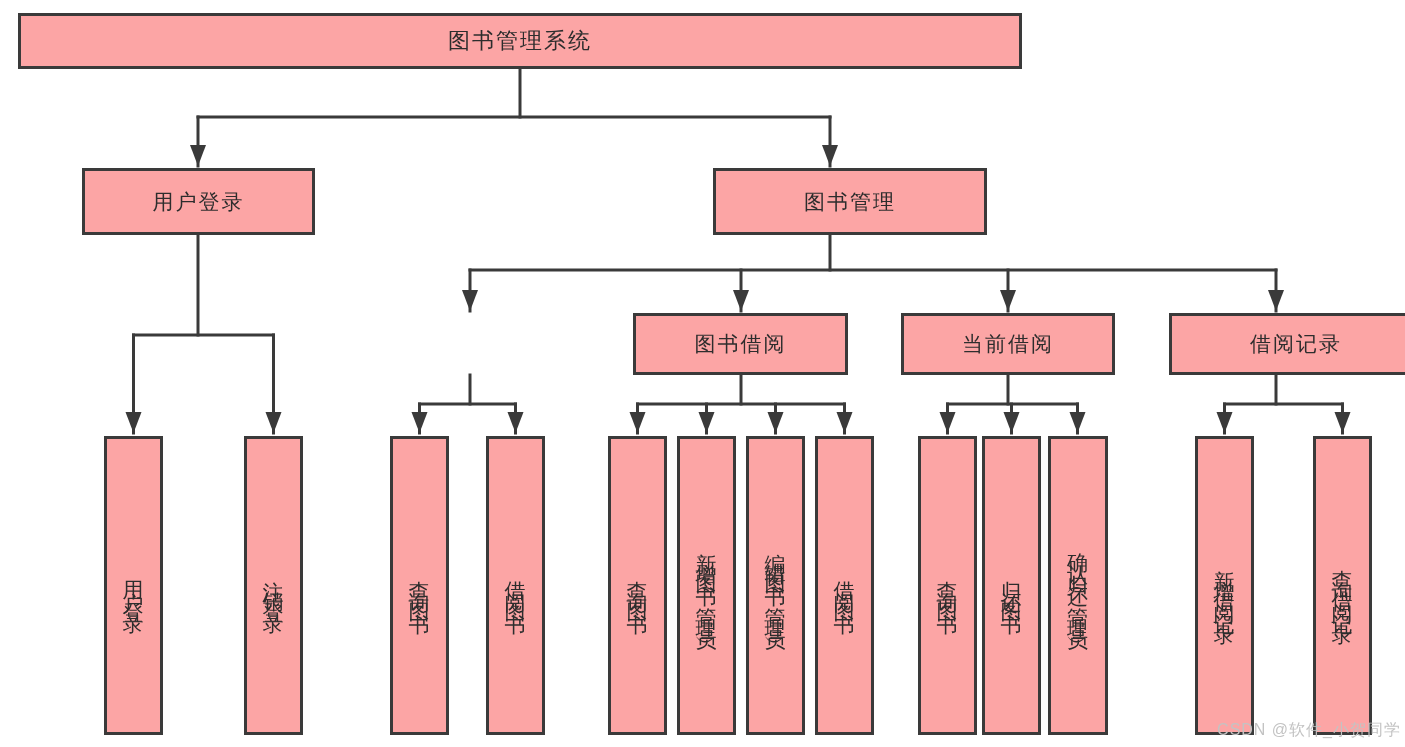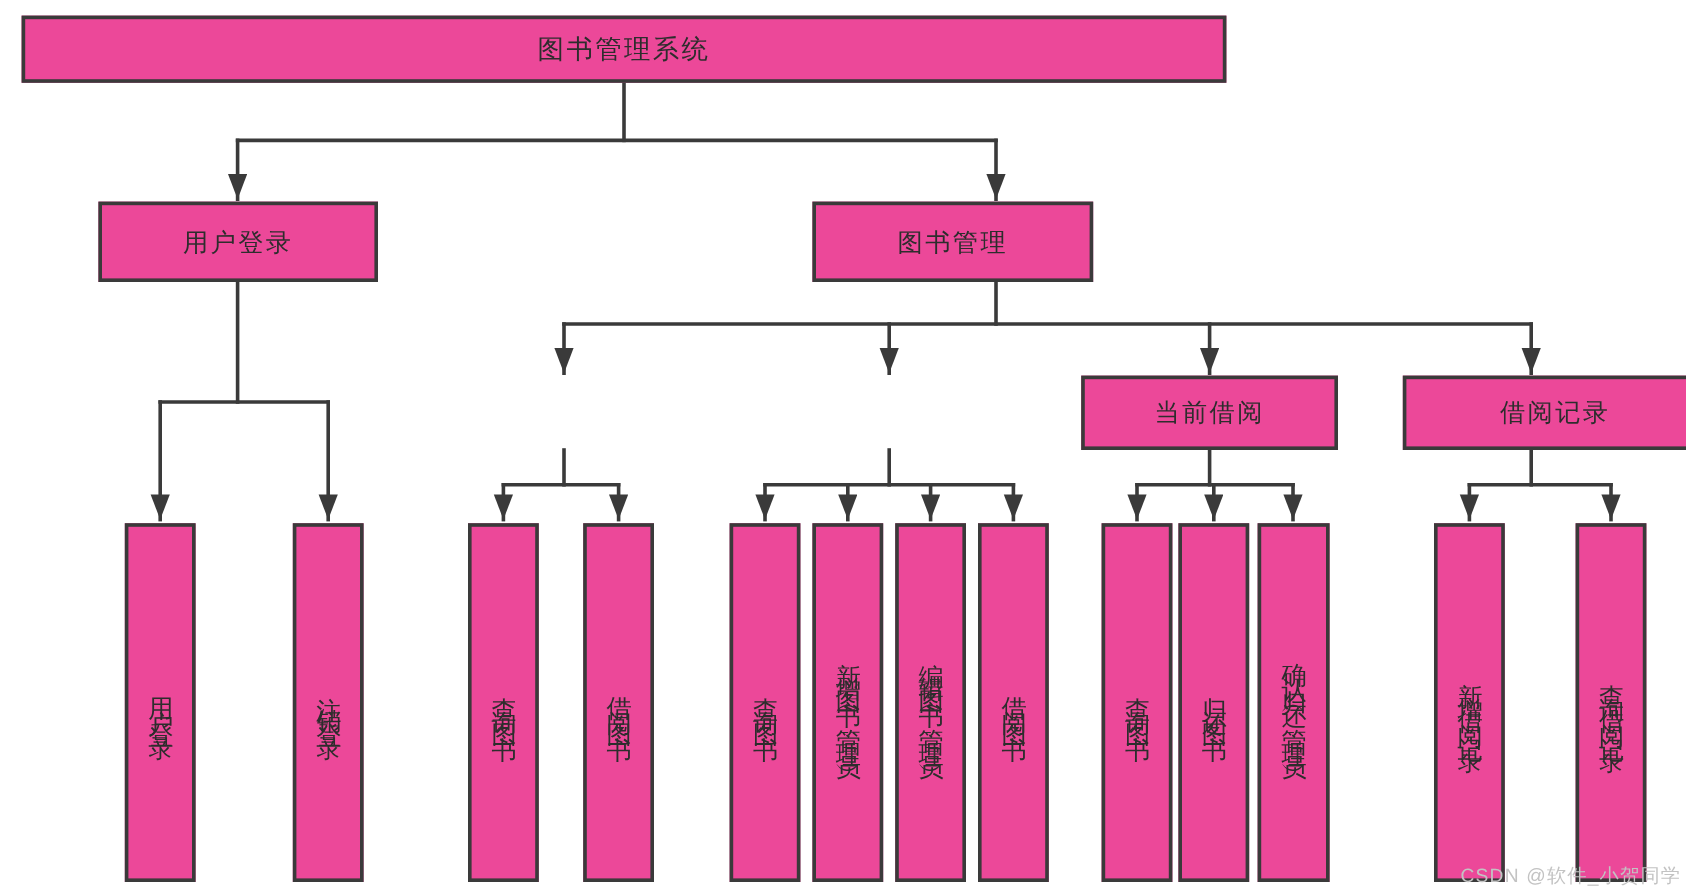--- a/index.html
+++ b/index.html
@@ -13,21 +13,21 @@
   }
   #wires {
     position: absolute;
     left: 0; top: 0;
     width: 1405px; height: 747px;
     z-index: 1;
   }
   .node {
     position: absolute;
     box-sizing: border-box;
-    background: #ec4899;
+    background: #fca5a5;
     border: 3px solid #3a3a3a;
     color: #2d2d2d;
     display: flex;
     align-items: center;
     justify-content: center;
     z-index: 2;
   }
   .hbox span {
     font-size: 21px;
     letter-spacing: 2px;
@@ -108,24 +108,27 @@
     </g>
   </svg>
 
   <div class="node hbox root-box" style="left:18px; top:13px; width:1004px; height:56px;">
     <span>图书管理系统</span>
   </div>
 
   <div class="node hbox" style="left:82px; top:168px; width:233px; height:67px;">
     <span>用户登录</span>
   </div>
-  <div class="node hbox" style="left:677px; top:168px; width:234px; height:67px;">
+  <div class="node hbox" style="left:713px; top:168px; width:274px; height:67px;">
     <span>图书管理</span>
   </div>
 
+  <div class="node hbox" style="left:633px; top:313px; width:215px; height:62px;">
+    <span>图书借阅</span>
+  </div>
   <div class="node hbox" style="left:901px; top:313px; width:214px; height:62px;">
     <span>当前借阅</span>
   </div>
   <div class="node hbox" style="left:1169px; top:313px; width:254px; height:62px;">
     <span>借阅记录</span>
   </div>
 
   <div class="node vbox" style="left:104px; top:436px; width:59px; height:299px;">
     <span>用户登录</span>
   </div>

